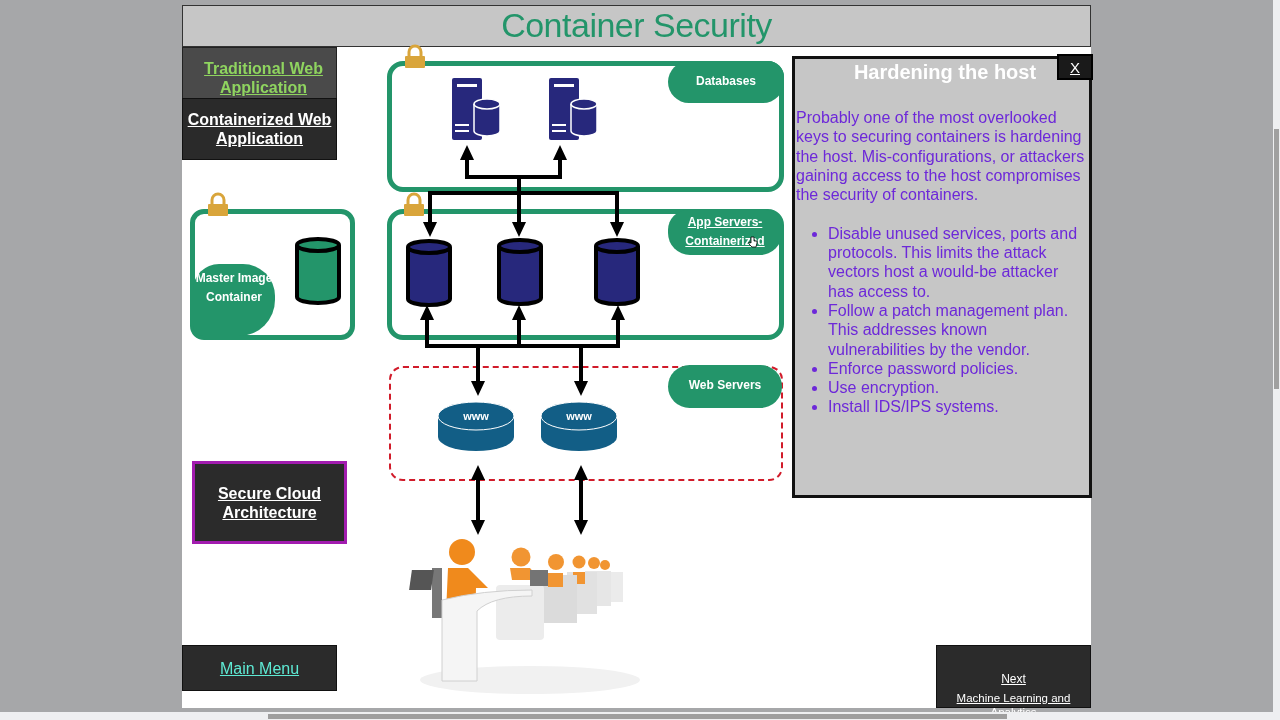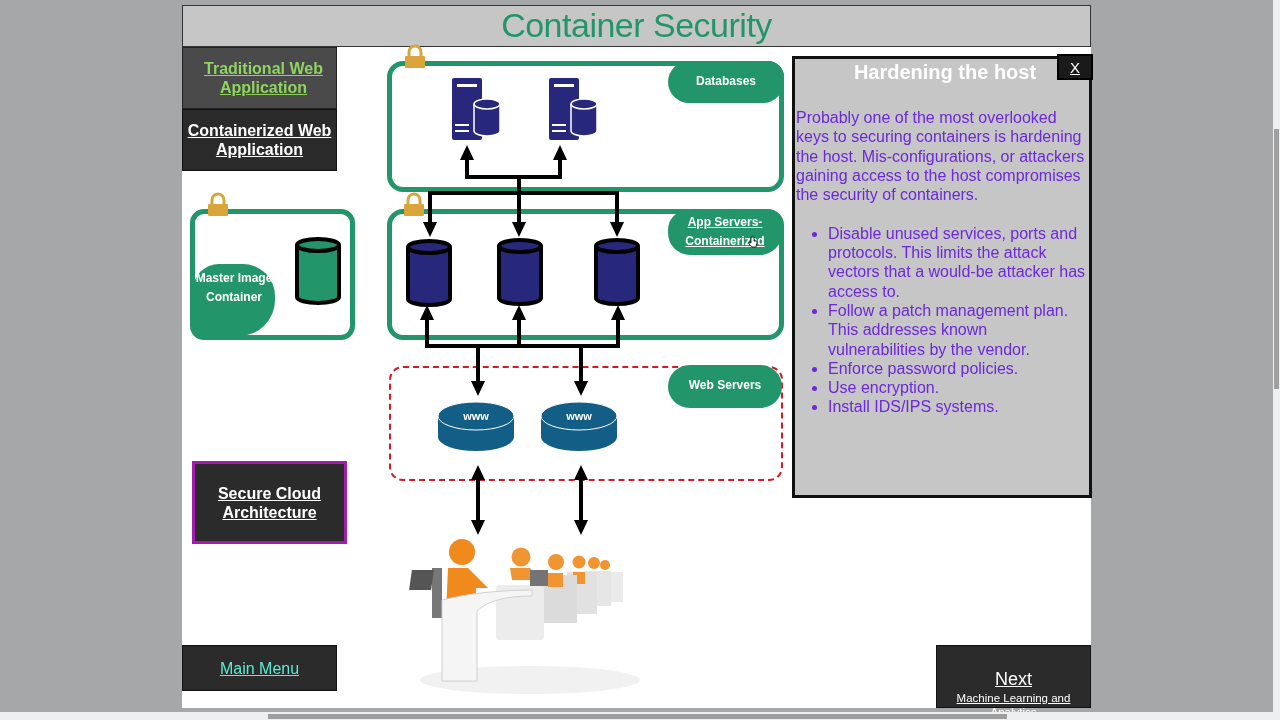--- a/index.html
+++ b/index.html
@@ -15,25 +15,25 @@
   }
   .titlebar span { font-family:"Liberation Sans", sans-serif; font-size:34px; color:#23956a; line-height:38px; letter-spacing:-0.5px; }
 
   .navbtn {
     position:absolute; box-sizing:border-box; text-align:center; display:flex;
     align-items:center; justify-content:center; flex-direction:column;
     font-weight:bold; font-size:16px; line-height:19px; cursor:pointer;
   }
   .navbtn span { text-decoration:underline; }
   .nav-trad { left:182px; top:47px; width:155px; height:62px; background:#4a4a4a; color:#8fd45f; border:1px solid #222;padding-left:8px; }
-  .nav-cont { left:182px; top:109px; width:155px; height:62px; background:#2a2a2a; color:#ffffff; border:1px solid #111; }
+  .nav-cont { left:182px; top:98px; width:155px; height:62px; background:#2a2a2a; color:#ffffff; border:1px solid #111; }
   .nav-cloud { left:192px; top:461px; width:155px; height:83px; background:#2b2b2b; color:#ffffff; border:3px solid #a21caf; }
   .nav-main { left:182px; top:645px; width:155px; height:46px; background:#2b2b2b; color:#5eead4; border:1px solid #111; font-weight:normal; font-size:16px; }
   .nav-next { left:936px; top:645px; width:155px; height:63px; background:#2b2b2b; color:#ffffff; border:1px solid #111; font-weight:normal; }
-  .nav-next .big { font-size:18px; line-height:19px;margin-top:36px; }
+  .nav-next .big { font-size:12px; line-height:19px;margin-top:36px; }
   .nav-next .small { font-size:11.5px; line-height:14px; margin-top:2px; padding:0 14px; }
 
   .zone { position:absolute; box-sizing:border-box; border:5px solid #23956a; border-radius:16px; background:#fff; }
   .zone-db { left:387px; top:61px; width:397px; height:131px; }
   .zone-app { left:387px; top:209px; width:397px; height:131px; }
   .zone-master { left:190px; top:209px; width:165px; height:131px; border-radius:14px; }
   .zone-web { left:389px; top:366px; width:394px; height:115px; border:2px dashed #d11b2a; border-radius:14px; outline:1px solid transparent; box-shadow:inset 0 0 0 0 #333; }
 
   .pill {
     position:absolute; background:#23956a; color:#fff; font-weight:bold;
@@ -244,21 +244,21 @@
 </div>
 <div class="pill pill-master">
   <span>Master Image Container</span>
 </div>
 
 <div class="panel">
   <h2>Hardening the host</h2>
   <div class="panel-body">
     <p>Probably one of the most overlooked keys to securing containers is hardening the host.  Mis-configurations, or attackers gaining access to the host compromises the security of containers.</p>
     <ul>
-      <li>Disable unused services, ports and protocols. This limits the attack vectors that a would-be attacker has access to.</li>
+      <li>Disable unused services, ports and protocols. This limits the attack vectors host a would-be attacker has access to.</li>
       <li>Follow a patch management plan.  This addresses known vulnerabilities by the vendor.</li>
       <li>Enforce password policies.</li>
       <li>Use encryption.</li>
       <li>Install IDS/IPS systems.</li>
     </ul>
   </div>
 </div>
 <div class="closebtn">
   <span>X</span>
 </div>

